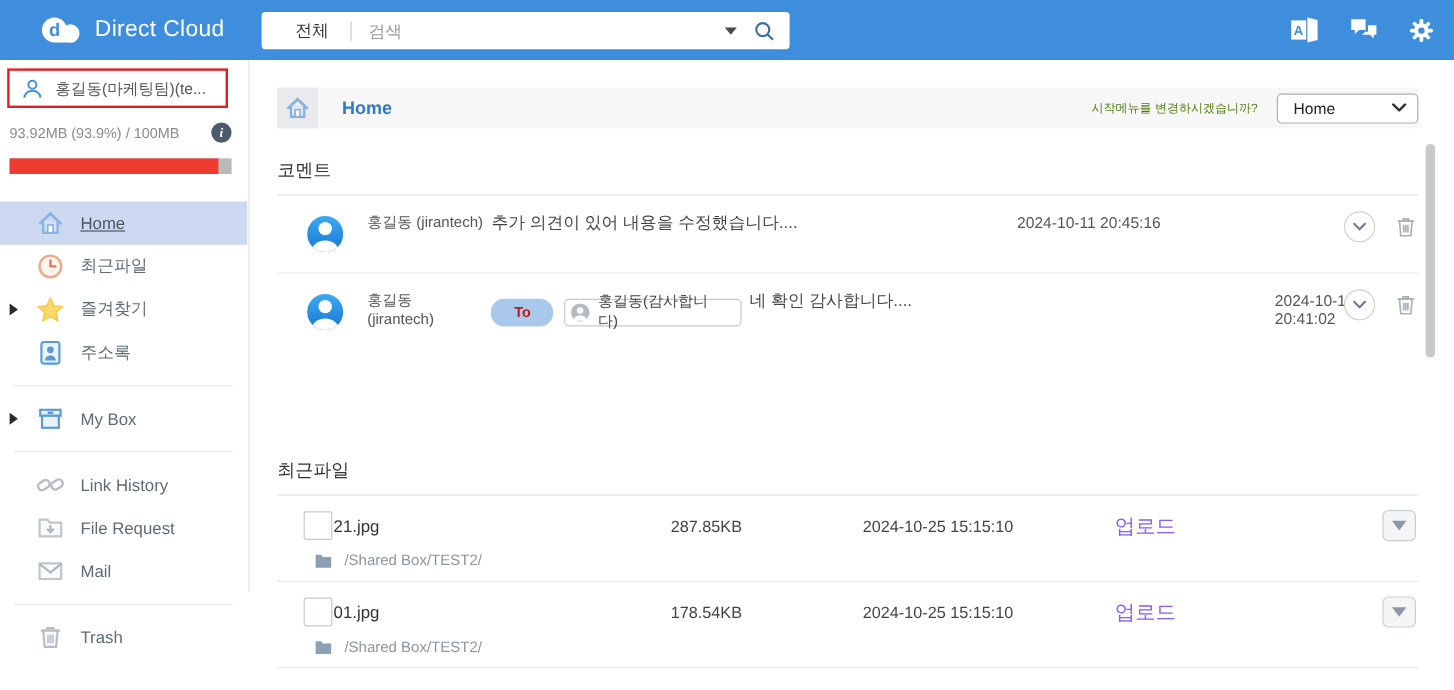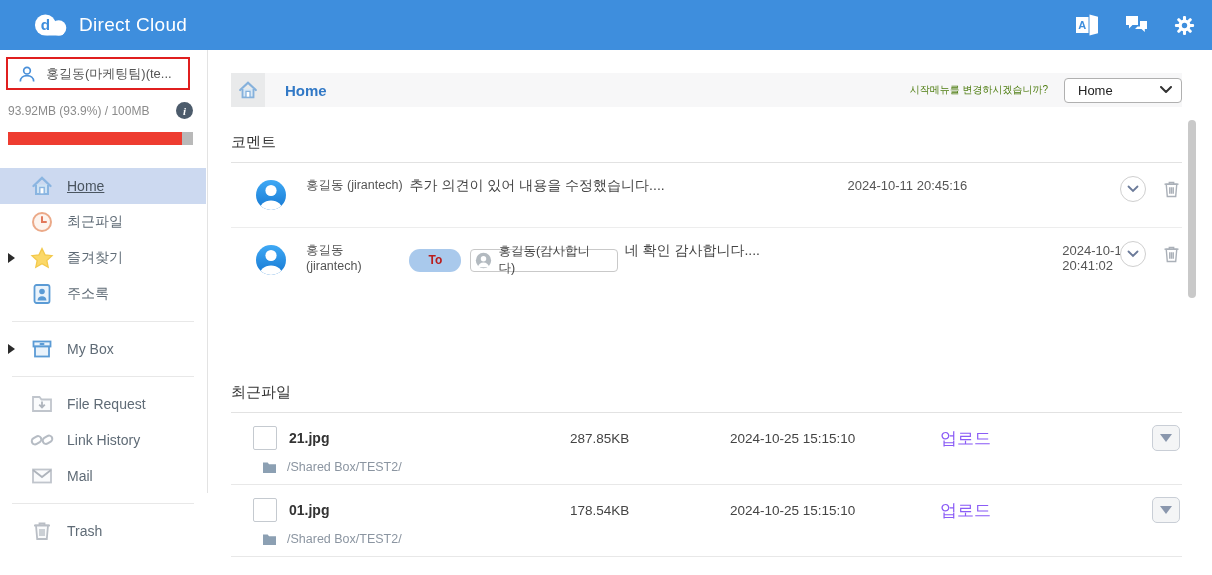--- a/index.html
+++ b/index.html
@@ -62,21 +62,21 @@
   .c-text { font-size:14px; color:#444; width:438px; }
   .c-time { font-size:13px; color:#555; }
   .c-actions { position:absolute; right:0; top:13px; display:flex; gap:15px; align-items:center; }
   .chev-btn { width:26px; height:26px; border-radius:50%; border:1px solid #cfcfcf; background:#fff; display:flex; align-items:center; justify-content:center; cursor:pointer; }
   .icon-btn { cursor:pointer; display:flex; }
   .v-scrollbar { position:absolute; top:70px; right:16px; width:8px; height:178px; background:#c9c9c9; border-radius:4px; cursor:pointer; }
   .files-title { margin-top:91px; }
   .file-row { padding:12px 0 10px 0; border-bottom:1px solid #e8e8e8; }
   .f-main { display:flex; align-items:center; }
   .f-check { margin-left:22px; width:24px; height:24px; border:1px solid #c5cad0; border-radius:2px; background:#fff; cursor:pointer; flex:none; }
-  .f-name { margin-left:12px; width:281px; font-size:14px; color:#333; cursor:pointer;font-weight:bold; }
+  .f-name { margin-left:1px; width:281px; font-size:14px; color:#333; cursor:pointer; }
   .f-size { width:160px; font-size:13.5px; color:#444; }
   .f-date { width:210px; font-size:13.5px; color:#444; }
   .f-action { flex:1; font-size:17px; color:#8b5cf6; }
   .f-dl-btn { width:28px; height:26px; border:1px solid #c9ced6; border-radius:5px; background:#f4f5f6; display:flex; align-items:center; justify-content:center; cursor:pointer; margin-right:2px; }
   .dl-tri { width:0; height:0; border-left:6px solid transparent; border-right:6px solid transparent; border-top:8px solid #8a97ad; }
   .f-path { margin:9px 0 0 31px; display:flex; gap:10px; align-items:center; font-size:12.5px; color:#8b95a1; }
 </style>
 </head>
 <body>
 
@@ -84,20 +84,32 @@
   <div class="logo">
     <svg width="38" height="28" viewBox="0 0 40 28">
       <circle cx="12" cy="14" r="11" fill="#fff"></circle>
       <circle cx="26" cy="17" r="8" fill="#fff"></circle>
       <rect x="10" y="16" width="22" height="9" rx="4.5" fill="#fff"></rect>
       <text x="12" y="19.5" font-size="16" font-weight="bold" fill="#3e8edd" text-anchor="middle" font-family="Liberation Sans, sans-serif">d</text>
     </svg>
     <span class="logo-text">Direct Cloud</span>
   </div>
 
+  <div class="searchbox">
+    <span class="search-scope">전체</span>
+    <div class="search-div"></div>
+    <input class="search-input" value="" placeholder="검색" style="">
+    <div class="search-caret"></div>
+    <span class="search-mag">
+      <svg width="18" height="18" viewBox="0 0 20 20" fill="none" stroke="#3d6f9e" stroke-width="2">
+        <circle cx="8.5" cy="8.5" r="6"></circle>
+          <path d="M13 13l5 5"></path>
+      </svg>
+    </span>
+  </div>
 
   <div class="topbar-icons">
     <span class="tb-icon">
       <svg width="26" height="24" viewBox="0 0 26 24">
         <path d="M15.5 1.5l8.5 2.2v16.6l-8.5 2.2z" fill="#fff"></path>
         <rect x="2" y="4" width="12.5" height="16" fill="#fff"></rect>
         <text x="8.2" y="16" font-size="11" font-weight="bold" fill="#3e8edd" text-anchor="middle" font-family="Liberation Sans, sans-serif">A</text>
       </svg>
     </span>
     <span class="tb-icon">
@@ -193,36 +205,36 @@
         </svg>
       </span>
       <span class="mlabel">My Box</span>
     </div>
 
 
     <div class="menu-divider"></div>
 
     <div class="menu-item">
       <span class="micon">
+        <svg viewBox="0 0 24 24" width="24" height="24" fill="none" stroke="#b6bcc4" stroke-width="2">
+          <rect x="1.5" y="9" width="10" height="6.5" rx="3.2" transform="rotate(-32 6.5 12.2)"></rect>
+          <rect x="12.5" y="8.5" width="10" height="6.5" rx="3.2" transform="rotate(-32 17.5 11.7)"></rect>
+        </svg>
+      </span>
+      <span class="mlabel">Link History</span>
+    </div>
+
+    <div class="menu-item">
+      <span class="micon">
         <svg viewBox="0 0 24 24" width="24" height="24" fill="none" stroke="#c0c5cc" stroke-width="1.8">
           <path d="M3 5h6.5l2 2.5H21V19H3z" fill="#fafbfc"></path>
           <path d="M12 9.5v6m-2.8-2.8L12 15.5l2.8-2.8" stroke="#aeb4bc"></path>
         </svg>
       </span>
       <span class="mlabel">File Request</span>
-    </div>
-
-    <div class="menu-item">
-      <span class="micon">
-        <svg viewBox="0 0 24 24" width="24" height="24" fill="none" stroke="#b6bcc4" stroke-width="2">
-          <rect x="1.5" y="9" width="10" height="6.5" rx="3.2" transform="rotate(-32 6.5 12.2)"></rect>
-          <rect x="12.5" y="8.5" width="10" height="6.5" rx="3.2" transform="rotate(-32 17.5 11.7)"></rect>
-        </svg>
-      </span>
-      <span class="mlabel">Link History</span>
     </div>
 
     <div class="menu-item">
       <span class="micon">
         <svg viewBox="0 0 24 24" width="24" height="24" fill="#fafbfc" stroke="#c0c5cc" stroke-width="1.8">
           <rect x="3" y="5.5" width="18" height="13"></rect>
           <path d="M3 6l9 7 9-7" fill="none" stroke="#aeb4bc"></path>
         </svg>
       </span>
       <span class="mlabel">Mail</span>

